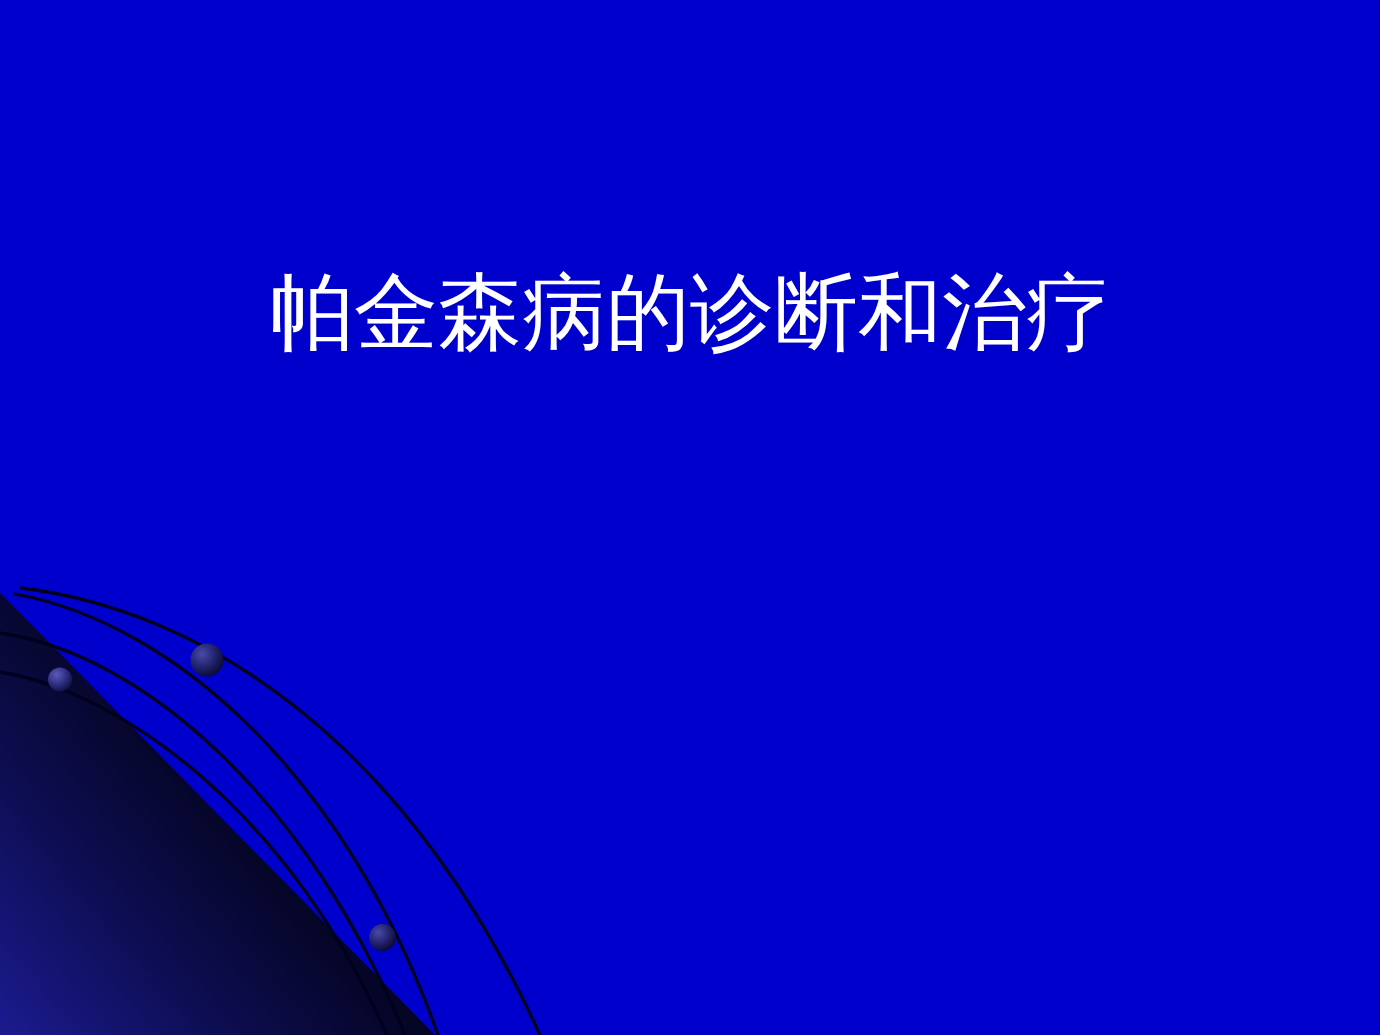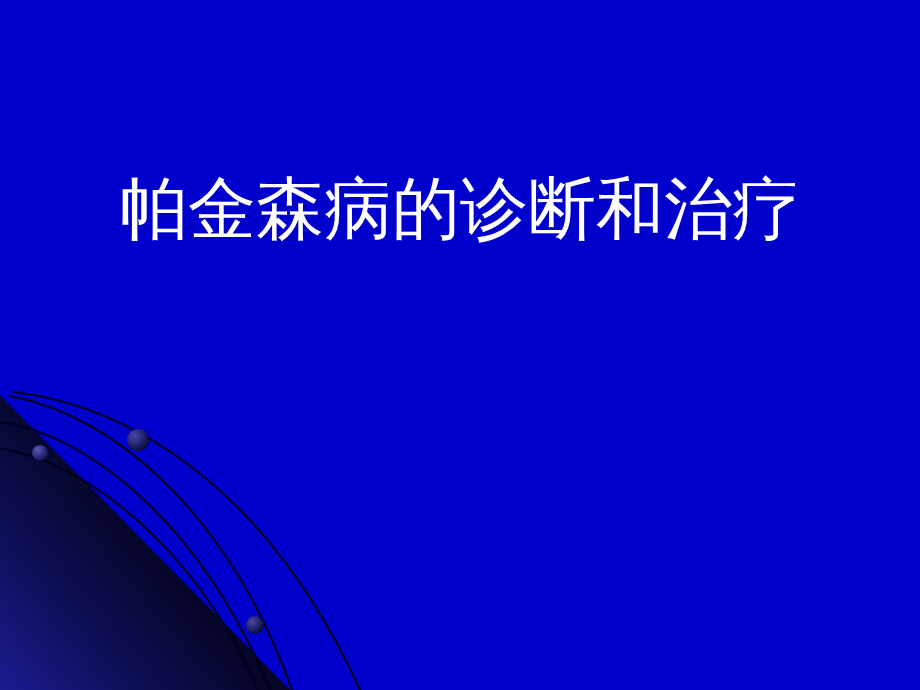--- a/index.html
+++ b/index.html
@@ -43,21 +43,21 @@
     top: 0;
     width: 920px;
     height: 420px;
     display: flex;
     align-items: center;
     justify-content: center;
   }
   #slide-title {
     color: #ffffff;
     font-family: "DejaVu Serif", "Liberation Serif", serif;
-    font-size: 68px;
+    font-size: 56px;
     line-height: 1.12;
     font-weight: 400;
     letter-spacing: 0px;
     white-space: nowrap;
     text-align: center;
     margin: 0;
     padding: 0;
     transform: translateY(-1px);
   }
 </style>

